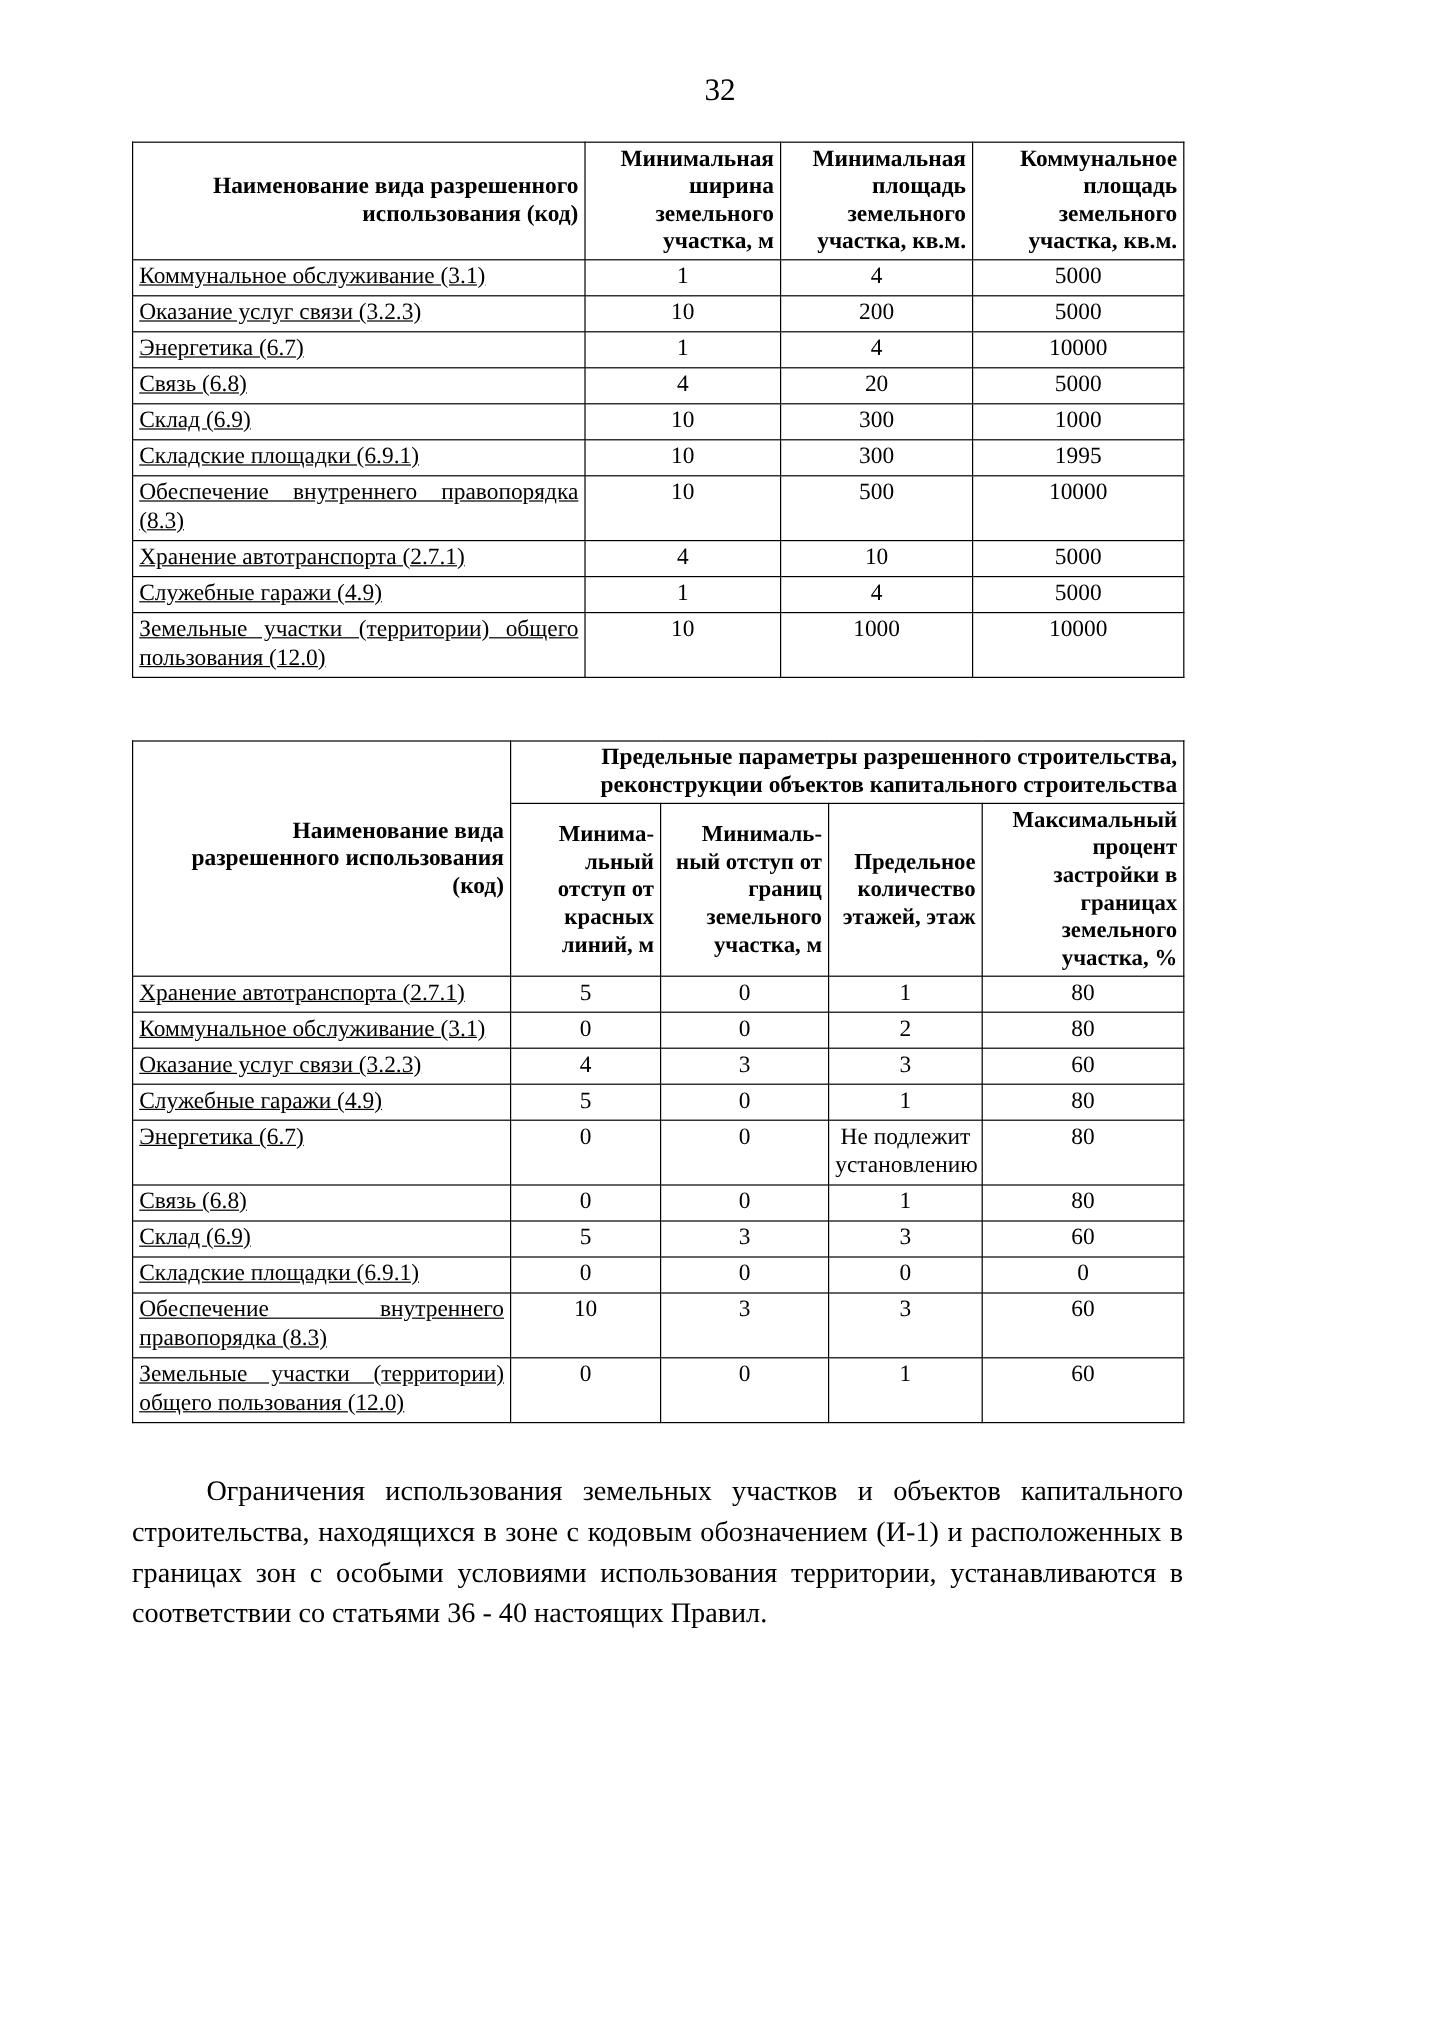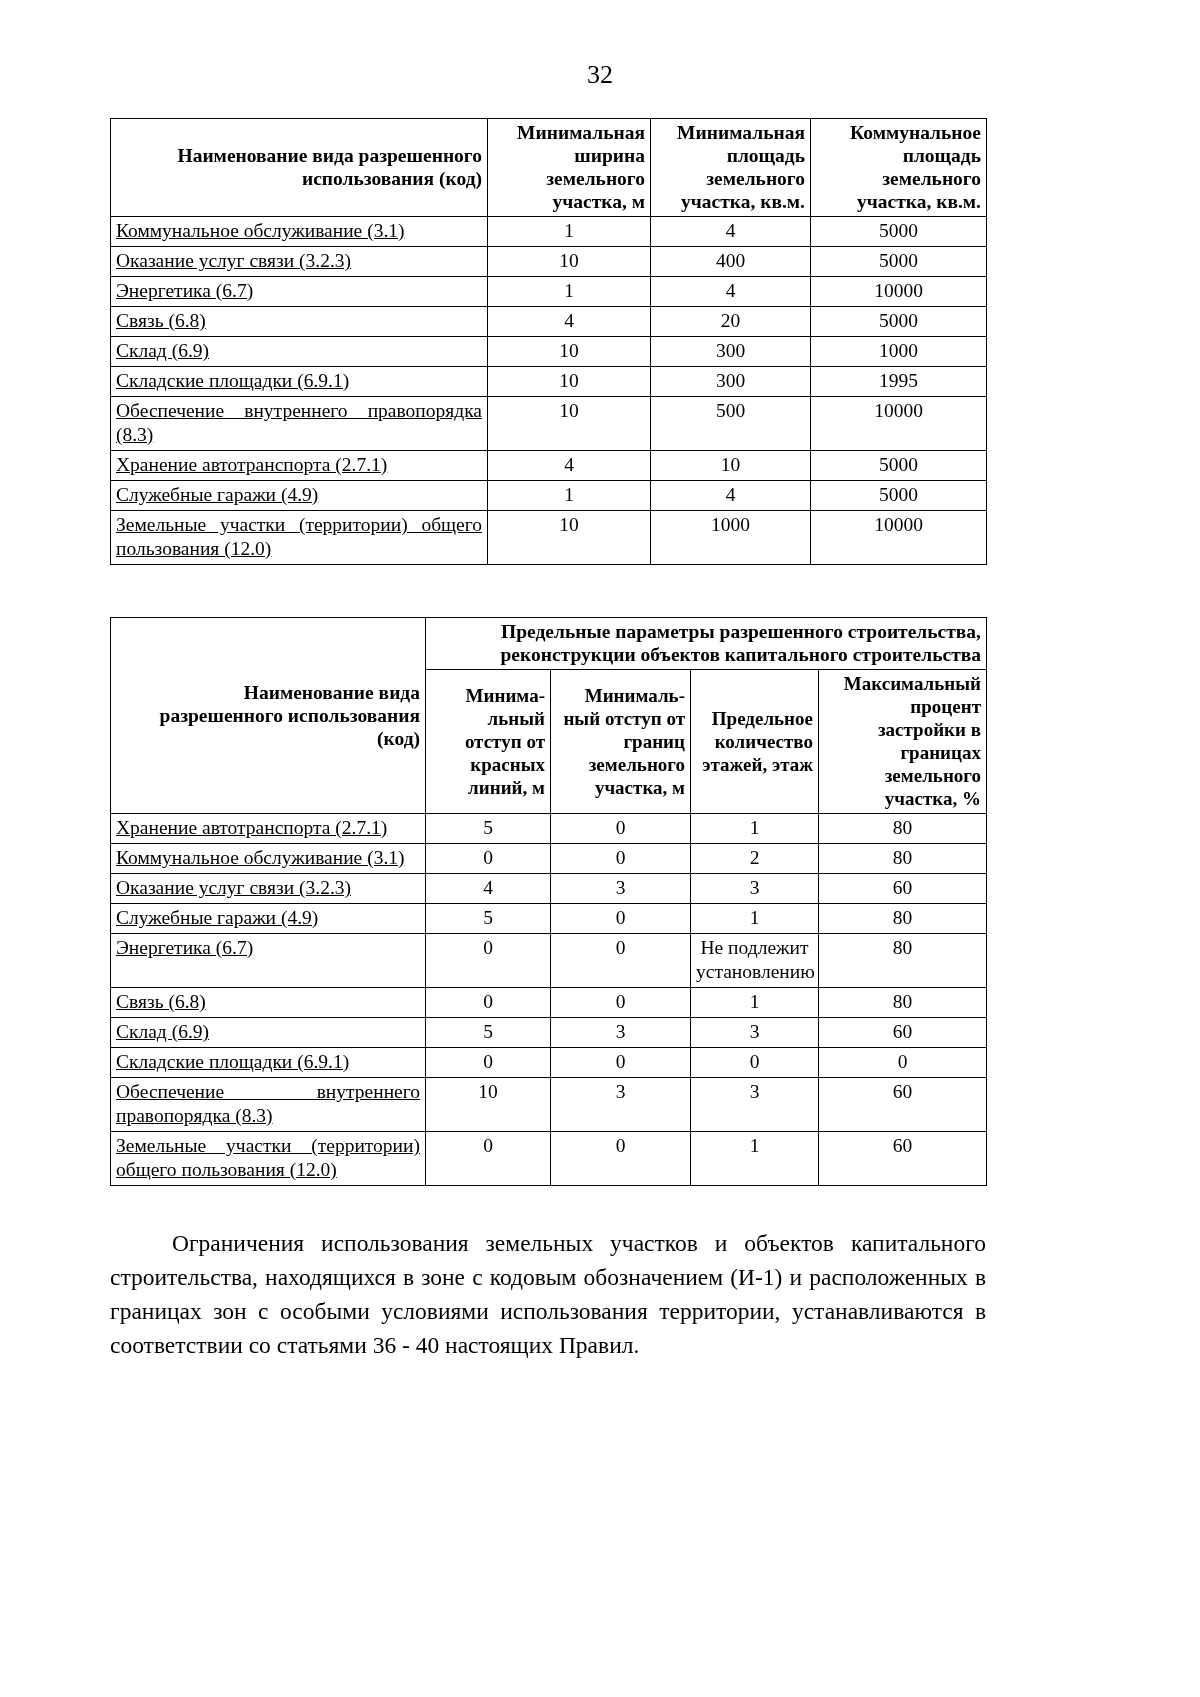--- a/index.html
+++ b/index.html
@@ -116,21 +116,21 @@
       <tbody>
         <tr>
           <td class="name-cell">Коммунальное обслуживание (3.1)</td>
           <td class="num-cell">1</td>
           <td class="num-cell">4</td>
           <td class="num-cell">5000</td>
         </tr>
         <tr>
           <td class="name-cell">Оказание услуг связи (3.2.3)</td>
           <td class="num-cell">10</td>
-          <td class="num-cell">400</td>
+          <td class="num-cell">200</td>
           <td class="num-cell">5000</td>
         </tr>
         <tr>
           <td class="name-cell">Энергетика (6.7)</td>
           <td class="num-cell">1</td>
           <td class="num-cell">4</td>
           <td class="num-cell">10000</td>
         </tr>
         <tr>
           <td class="name-cell">Связь (6.8)</td>

